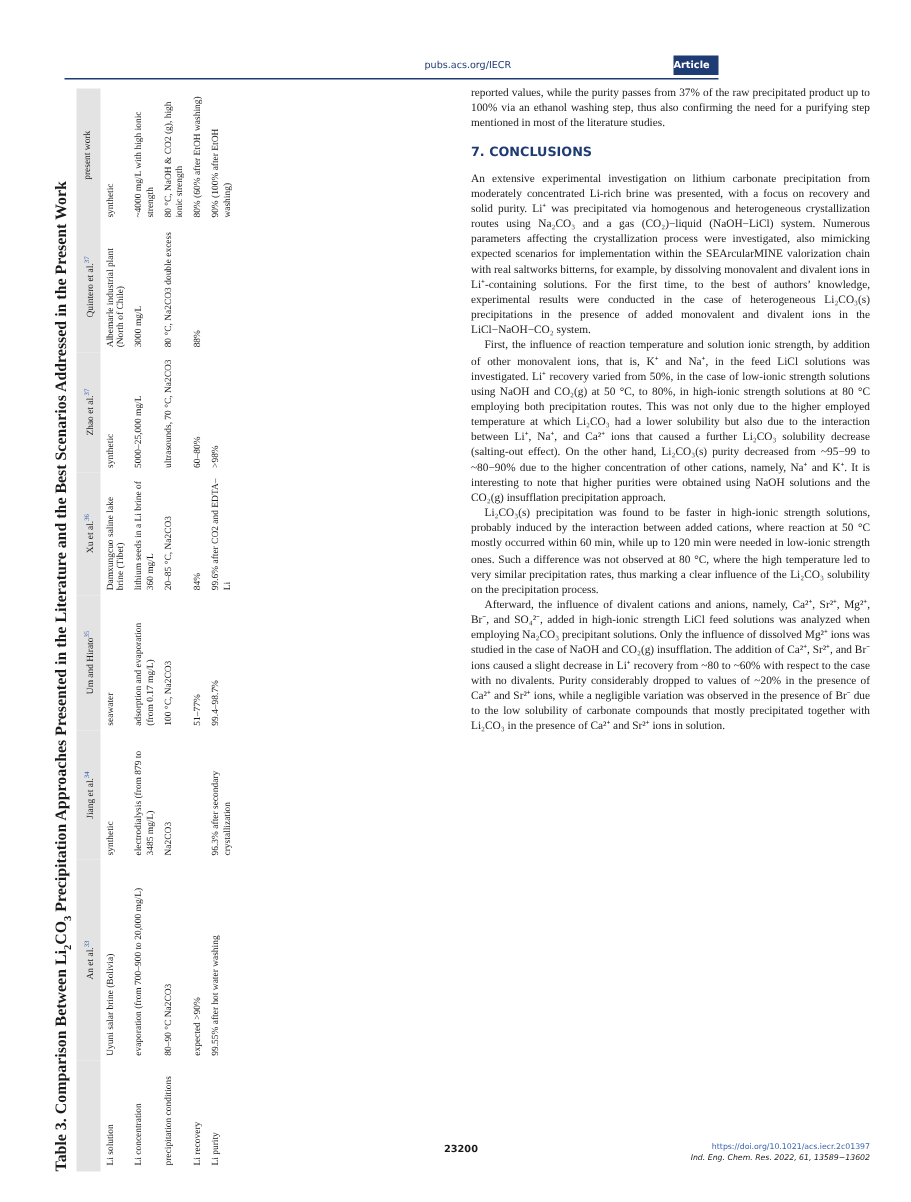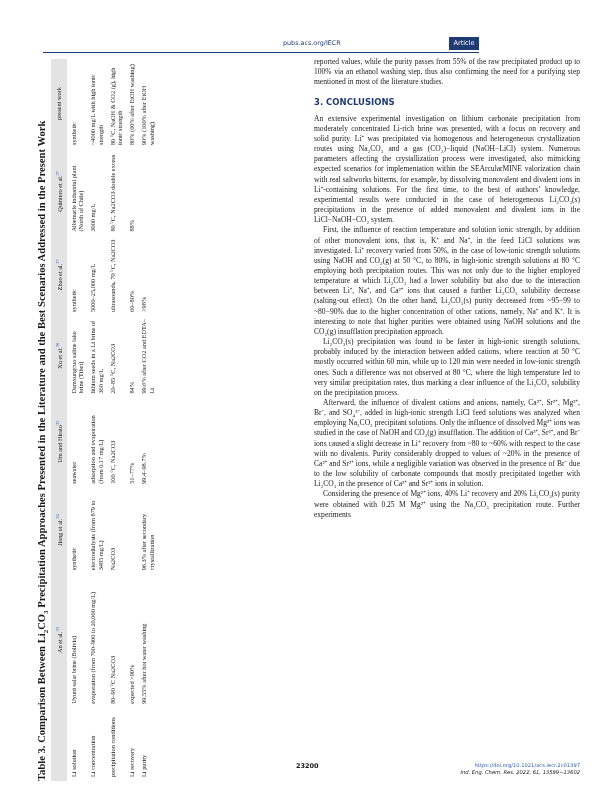--- a/index.html
+++ b/index.html
@@ -1,21 +1,21 @@
 <!DOCTYPE html>
 <html><head>
 <meta charset="utf-8">
 <style>
   html, body { margin:0; padding:0; background:#ffffff; }
   body { width:607px; height:801px; position:relative; overflow:hidden; font-family:"Liberation Serif", serif; color:#1a1a1a; }
 
   .hdr { position:absolute; left:43px; top:38px; width:436px; height:14px; border-bottom:1.5px solid #1f3b73; }
   .hdr-journal { position:absolute; left:0; top:0; font-family:"DejaVu Sans", sans-serif; font-weight:bold; font-size:8.4px; color:#1f3b73; letter-spacing:-0.1px; }
   .hdr-url { position:absolute; left:240px; top:1px; font-family:"DejaVu Sans", sans-serif; font-size:6.4px; color:#1f3b73; }
-  .hdr-badge { position:absolute; right:0; top:-1px; width:30px; height:13px; background:#1f3b73; color:#fff; font-family:"DejaVu Sans", sans-serif; font-size:6.5px; font-weight:normal; text-align:center; line-height:13px; }
+  .hdr-badge { position:absolute; right:0; top:-1px; width:30px; height:13px; background:#1f3b73; color:#fff; font-family:"DejaVu Sans", sans-serif; font-size:6.5px; font-weight:bold; text-align:left; line-height:13px; }
 
   
   .table-wrap { position:absolute; left:33px; top:781px; width:722px; height:266px; transform-origin:0 0; transform:rotate(-90deg); }
   .tbl-title { font-family:"Liberation Serif", serif; font-weight:bold; font-size:10.6px; height:18px; line-height:18px; white-space:nowrap; }
   .tbl-title sub { font-size:7px; }
   table { border-collapse:collapse; width:722px; table-layout:fixed; font-size:6.3px; line-height:7.2px; }
   thead th { background:#e3e3e3; font-weight:normal; height:16px; text-align:center; padding:0 2px; white-space:nowrap; }
   thead th sup { color:#3a64b0; font-size:4.5px; }
   tbody td { vertical-align:top; padding:3px 3px 2px 3px; }
   tbody td.rowh { padding-left:4px; }
@@ -113,24 +113,23 @@
         <td>99.6% after CO2 and EDTA–Li</td>
         <td>&gt;98%</td>
         <td></td>
         <td>90% (100% after EtOH washing)</td>
       </tr>
     </tbody>
   </table>
 </div>
 
 <div class="col">
-  <p>reported values, while the purity passes from 55% of the raw precipitated product up to 100% via an ethanol washing step, thus also confirming the need for a purifying step mentioned in most of the literature studies.</p>
-  <div class="sec-head">3. CONCLUSIONS</div>
+  <p>reported values, while the purity passes from 37% of the raw precipitated product up to 100% via an ethanol washing step, thus also confirming the need for a purifying step mentioned in most of the literature studies.</p>
+  <div class="sec-head">7. CONCLUSIONS</div>
   <p>An extensive experimental investigation on lithium carbonate precipitation from moderately concentrated Li-rich brine was presented, with a focus on recovery and solid purity. Li⁺ was precipitated via homogenous and heterogeneous crystallization routes using Na₂CO₃ and a gas (CO₂)−liquid (NaOH−LiCl) system. Numerous parameters affecting the crystallization process were investigated, also mimicking expected scenarios for implementation within the SEArcularMINE valorization chain with real saltworks bitterns, for example, by dissolving monovalent and divalent ions in Li⁺-containing solutions. For the first time, to the best of authors’ knowledge, experimental results were conducted in the case of heterogeneous Li₂CO₃(s) precipitations in the presence of added monovalent and divalent ions in the LiCl−NaOH−CO₂ system.</p>
   <p class="indent">First, the influence of reaction temperature and solution ionic strength, by addition of other monovalent ions, that is, K⁺ and Na⁺, in the feed LiCl solutions was investigated. Li⁺ recovery varied from 50%, in the case of low-ionic strength solutions using NaOH and CO₂(g) at 50 °C, to 80%, in high-ionic strength solutions at 80 °C employing both precipitation routes. This was not only due to the higher employed temperature at which Li₂CO₃ had a lower solubility but also due to the interaction between Li⁺, Na⁺, and Ca²⁺ ions that caused a further Li₂CO₃ solubility decrease (salting-out effect). On the other hand, Li₂CO₃(s) purity decreased from ~95−99 to ~80−90% due to the higher concentration of other cations, namely, Na⁺ and K⁺. It is interesting to note that higher purities were obtained using NaOH solutions and the CO₂(g) insufflation precipitation approach.</p>
   <p class="indent">Li₂CO₃(s) precipitation was found to be faster in high-ionic strength solutions, probably induced by the interaction between added cations, where reaction at 50 °C mostly occurred within 60 min, while up to 120 min were needed in low-ionic strength ones. Such a difference was not observed at 80 °C, where the high temperature led to very similar precipitation rates, thus marking a clear influence of the Li₂CO₃ solubility on the precipitation process.</p>
   <p class="indent">Afterward, the influence of divalent cations and anions, namely, Ca²⁺, Sr²⁺, Mg²⁺, Br⁻, and SO₄²⁻, added in high-ionic strength LiCl feed solutions was analyzed when employing Na₂CO₃ precipitant solutions. Only the influence of dissolved Mg²⁺ ions was studied in the case of NaOH and CO₂(g) insufflation. The addition of Ca²⁺, Sr²⁺, and Br⁻ ions caused a slight decrease in Li⁺ recovery from ~80 to ~60% with respect to the case with no divalents. Purity considerably dropped to values of ~20% in the presence of Ca²⁺ and Sr²⁺ ions, while a negligible variation was observed in the presence of Br⁻ due to the low solubility of carbonate compounds that mostly precipitated together with Li₂CO₃ in the presence of Ca²⁺ and Sr²⁺ ions in solution.</p>
-  <p class="indent">Considering the presence of Mg²⁺ ions, 40% Li⁺ recovery and 20% Li₂CO₃(s) purity were obtained with 0.25 M Mg²⁺ using the Na₂CO₃ precipitation route. Further experiments</p>
 </div>
 
 <div class="pagenum">23200</div>
 <div class="doi">https://doi.org/10.1021/acs.iecr.2c01397</div>
 <div class="cite">Ind. Eng. Chem. Res. 2022, 61, 13589−13602</div>
 
 </body></html>

